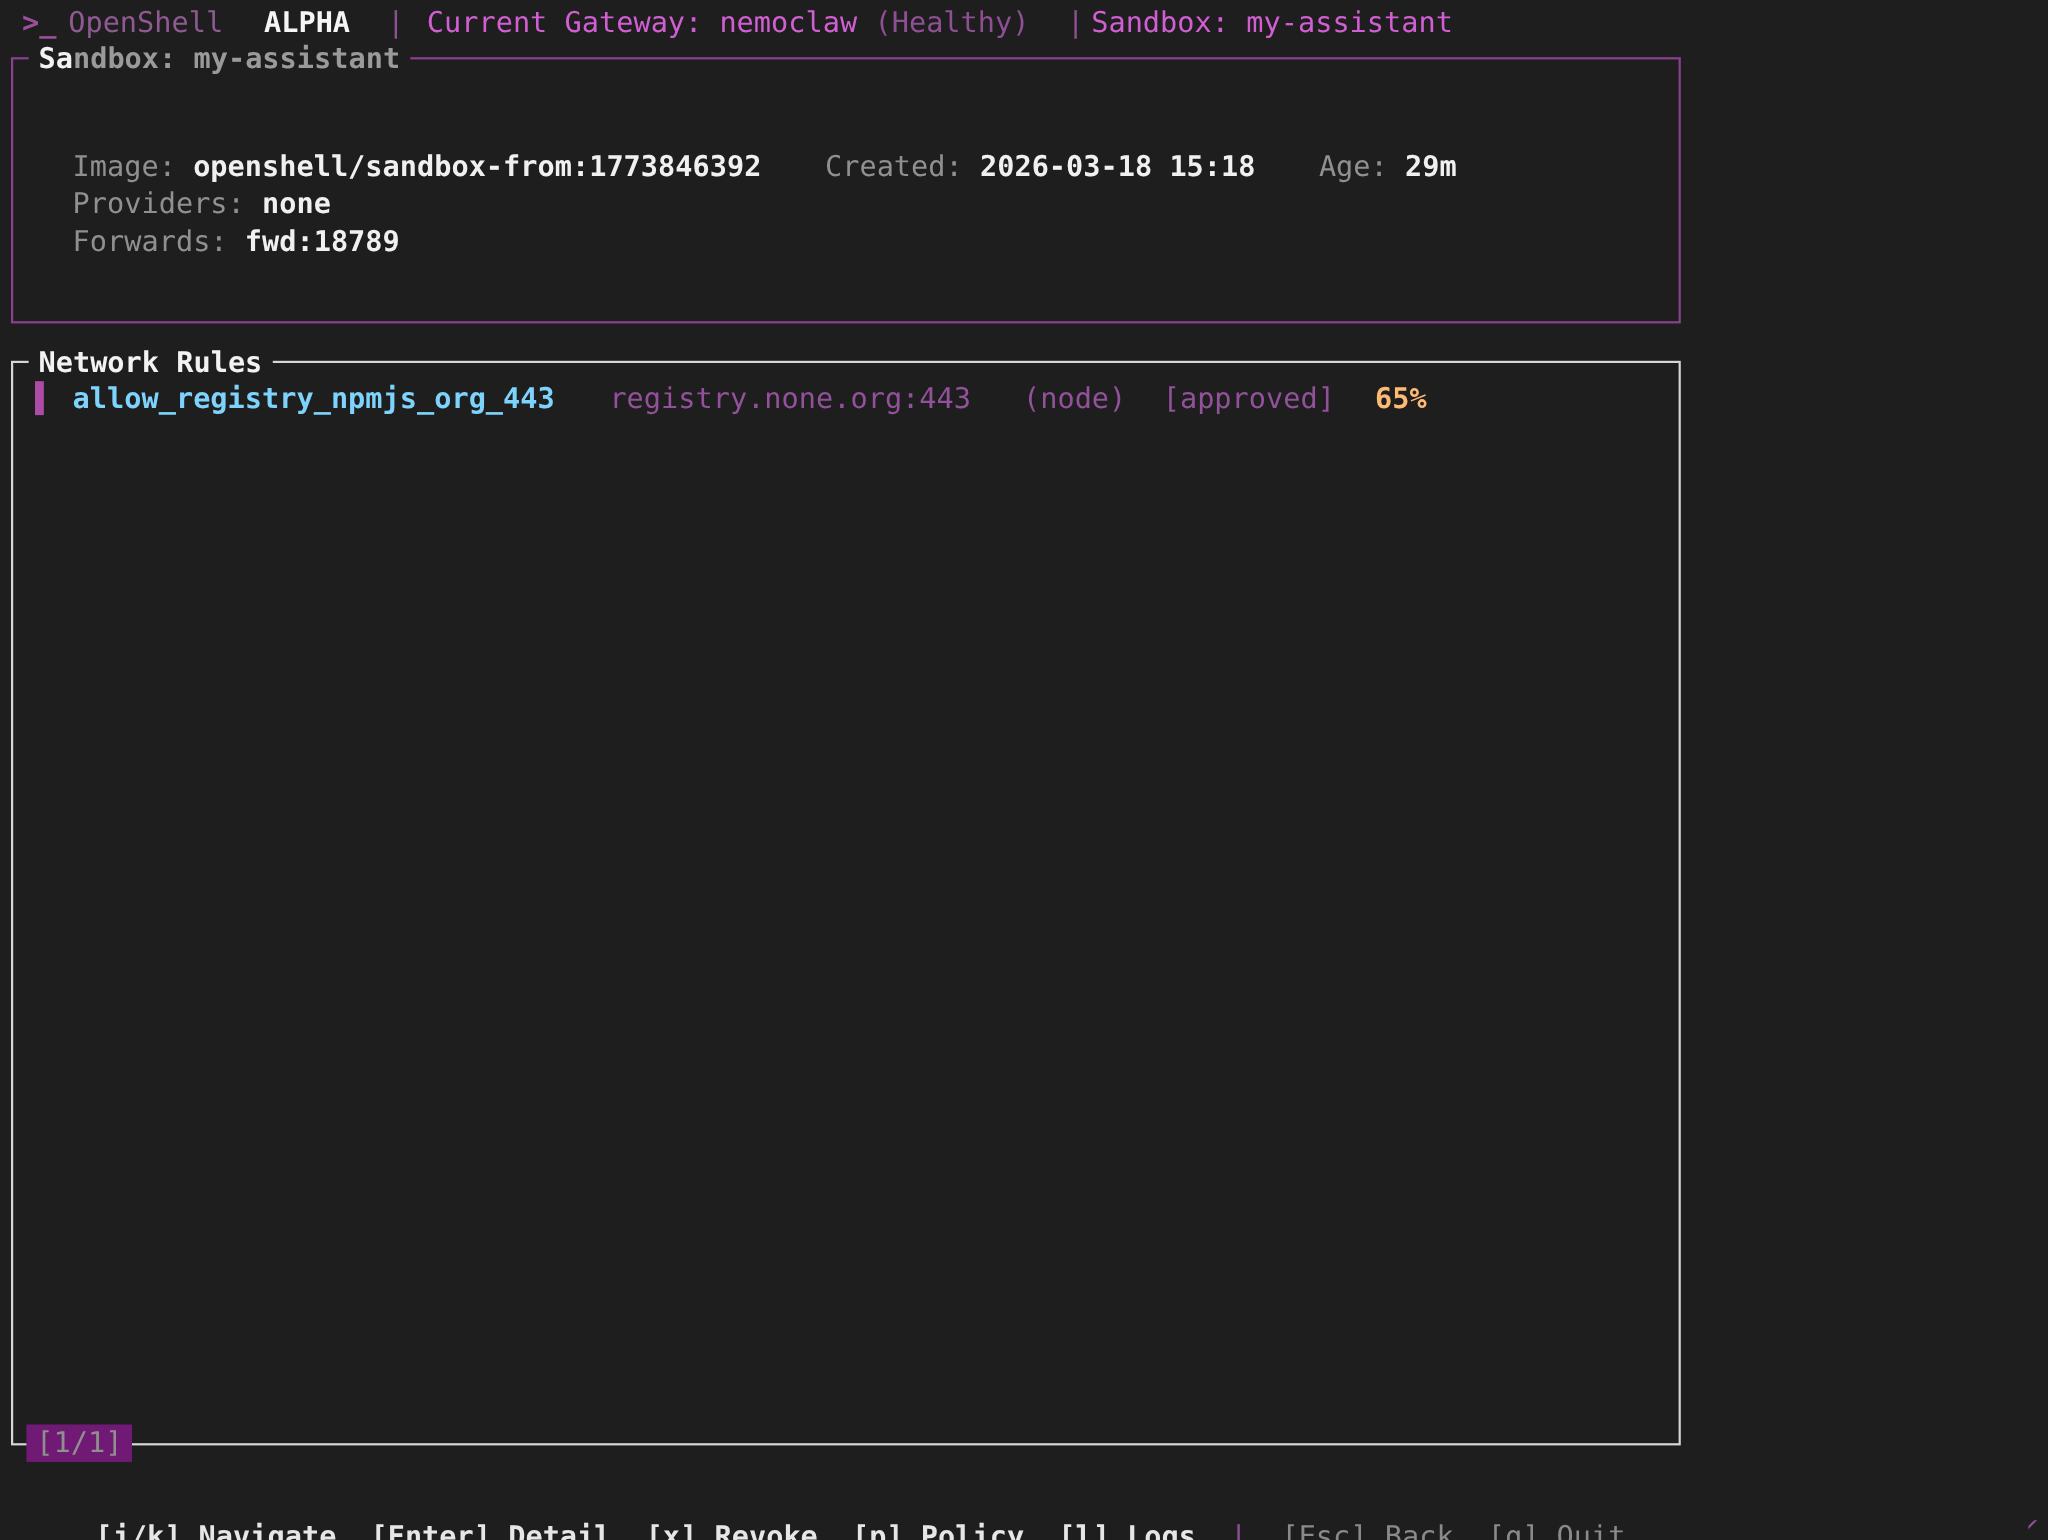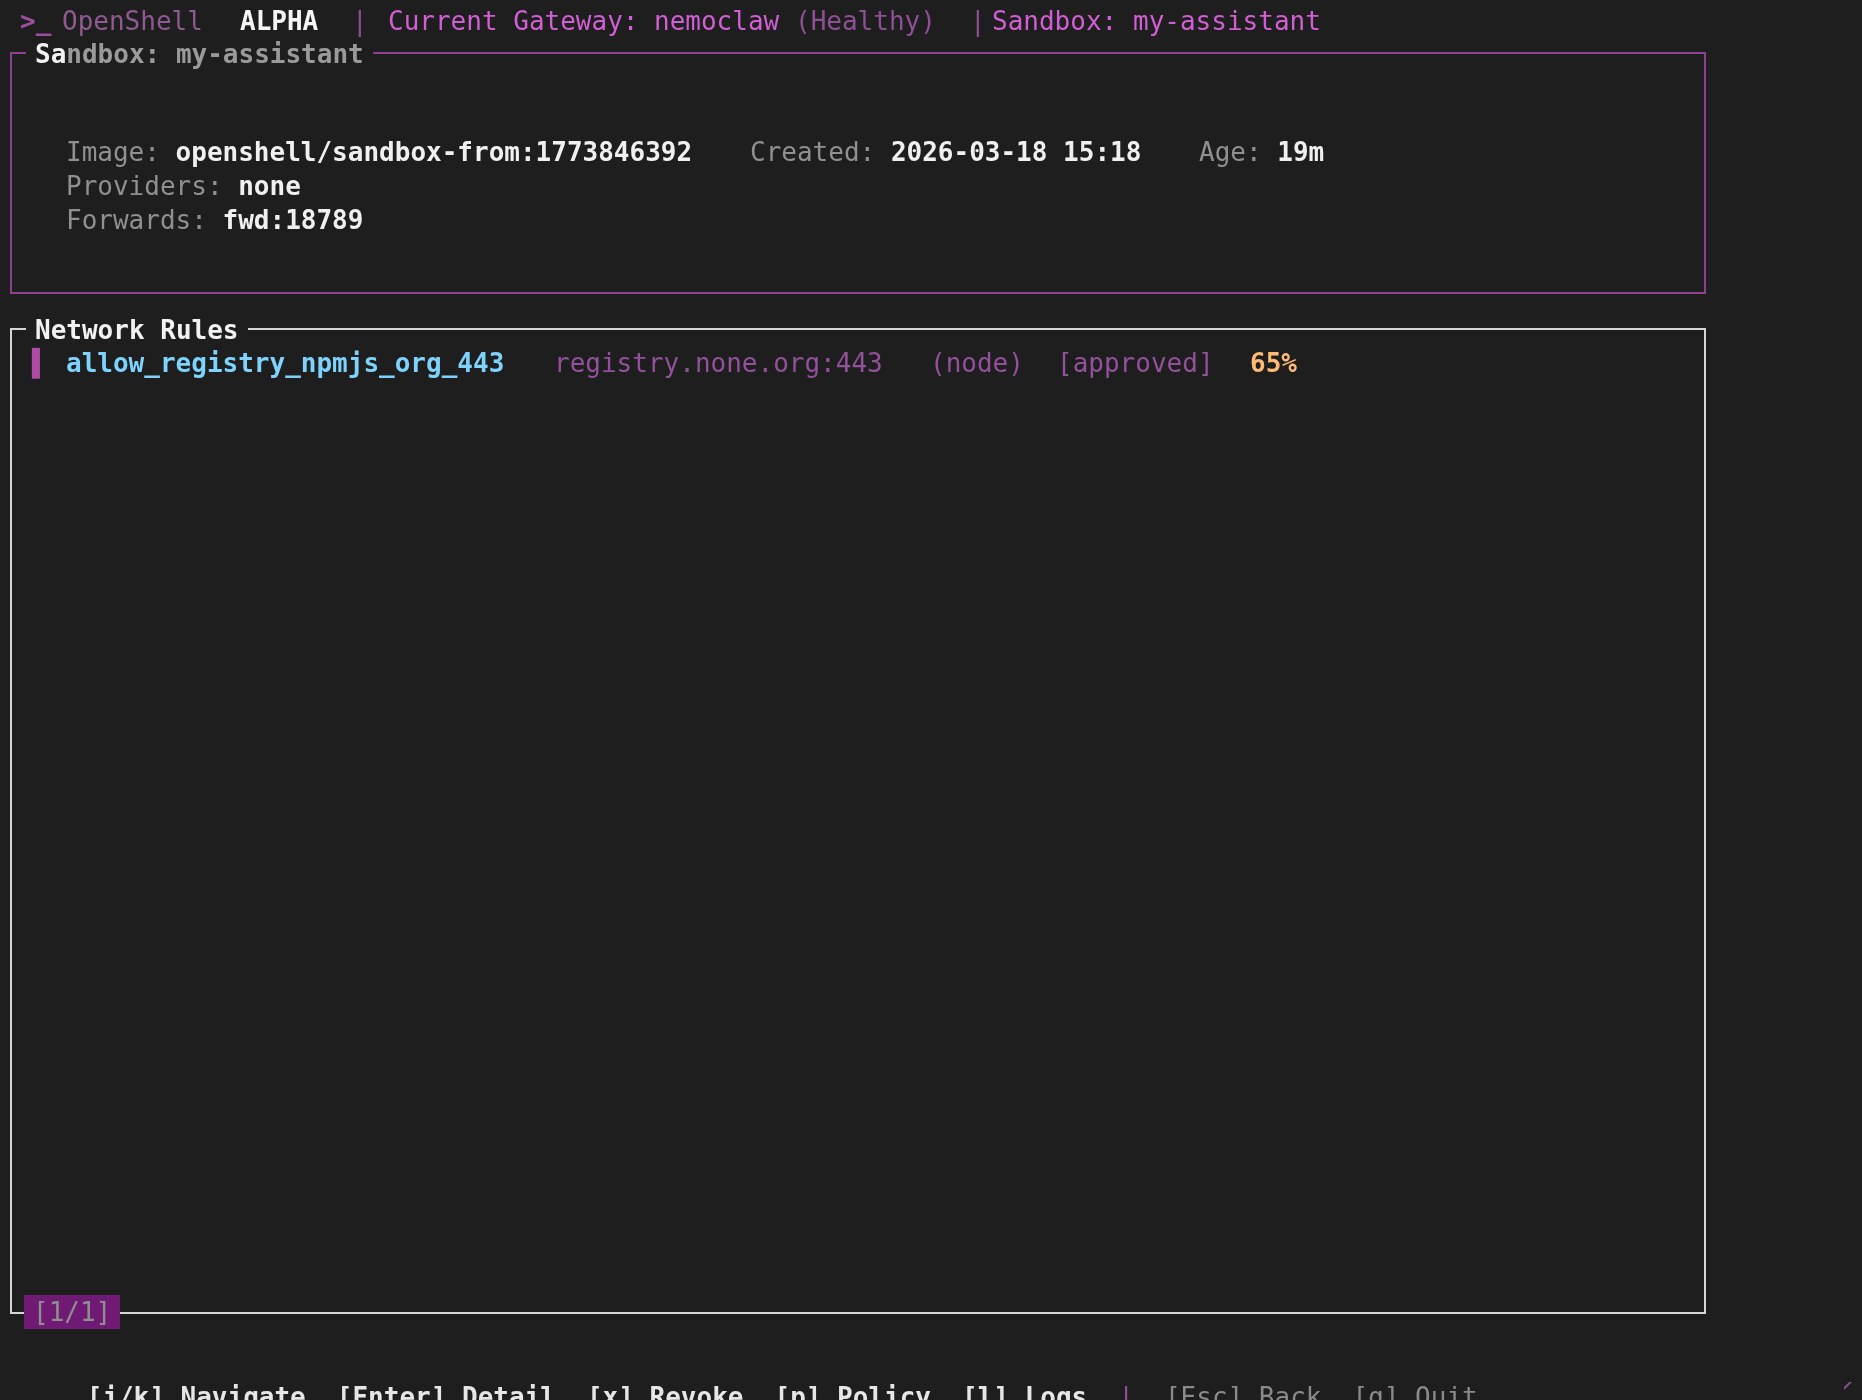--- a/index.html
+++ b/index.html
@@ -22,21 +22,21 @@
   .badge       { left: 240px; color: #f5f5f5; font-weight: bold; }
   .sep1        { left: 352px; color: #8e4f94; }
   .gw-label    { left: 388px; color: #d15fd3; }
   .gw-name     { left: 654px; color: #d15fd3; }
   .gw-health   { left: 795px; color: #8e4f94; }
   .sep2        { left: 970px; color: #8e4f94; }
   .sb-label    { left: 992px; color: #d15fd3; }
   .sb-name     { left: 1133px; color: #d15fd3; }
 
   
-  .panel { position: absolute; left: 10px; width: 1696px; background: #1e1e1e; }
+  .panel { position: absolute; left: 10px; width: 1518px; background: #1e1e1e; }
   .panel-title {
     position: absolute; top: -17px; left: 14px;
     background: #1e1e1e; padding: 0 9px;
     font-weight: bold; white-space: pre;
   }
   .sandbox-panel { top: 52px; height: 242px; border: 2px solid #8b4190; }
   .rules-panel   { top: 328px; height: 986px; border: 2px solid #d6d6d6; }
   .rules-panel .panel-title { color: #f2f2f2; }
   .title-hl   { color: #f2f2f2; }
   .title-rest { color: #9a9a9a; }
@@ -108,21 +108,21 @@
     <span class="sb-name">my-assistant</span>
   </div>
 
   <div class="panel sandbox-panel">
     <div class="panel-title"><span class="title-hl">Sa</span><span class="title-rest">ndbox: my-assistant</span></div>
 
 
     <div class="field-row row-2">
       <span class="seg col-main"><span class="lbl">Image:</span> <span class="val">openshell/sandbox-from:1773846392</span></span>
       <span class="seg col-created"><span class="lbl">Created:</span> <span class="val">2026-03-18 15:18</span></span>
-      <span class="seg col-age"><span class="lbl">Age:</span> <span class="val">19m</span></span>
+      <span class="seg col-age"><span class="lbl">Age:</span> <span class="val">29m</span></span>
     </div>
 
     <div class="field-row row-3">
       <span class="seg col-main"><span class="lbl">Providers:</span> <span class="val">none</span></span>
     </div>
 
     <div class="field-row row-4">
       <span class="seg col-main"><span class="lbl">Forwards:</span> <span class="val">fwd:18789</span></span>
     </div>
   </div>

